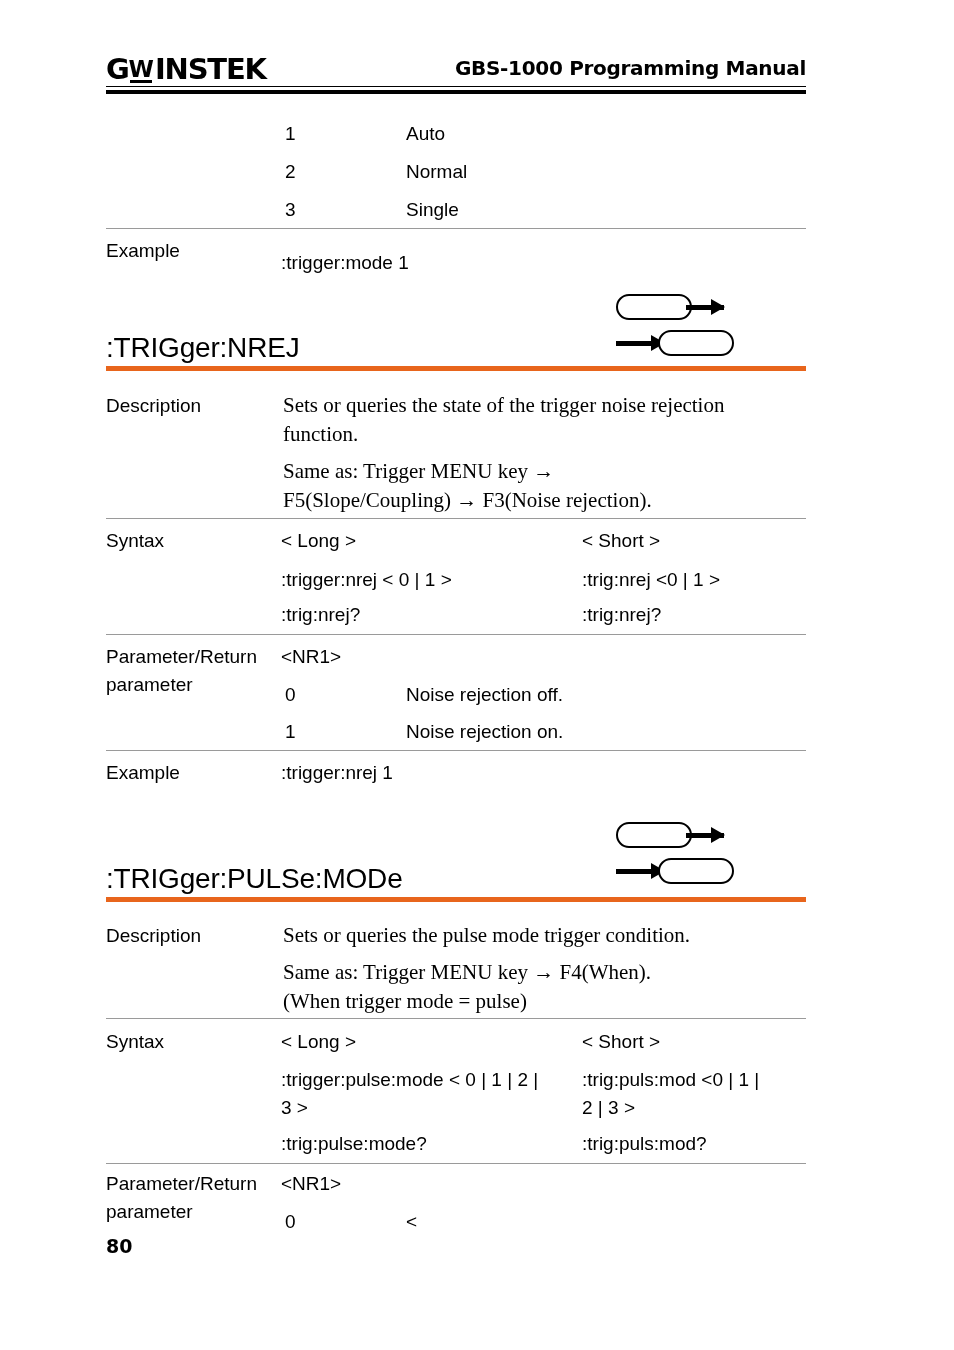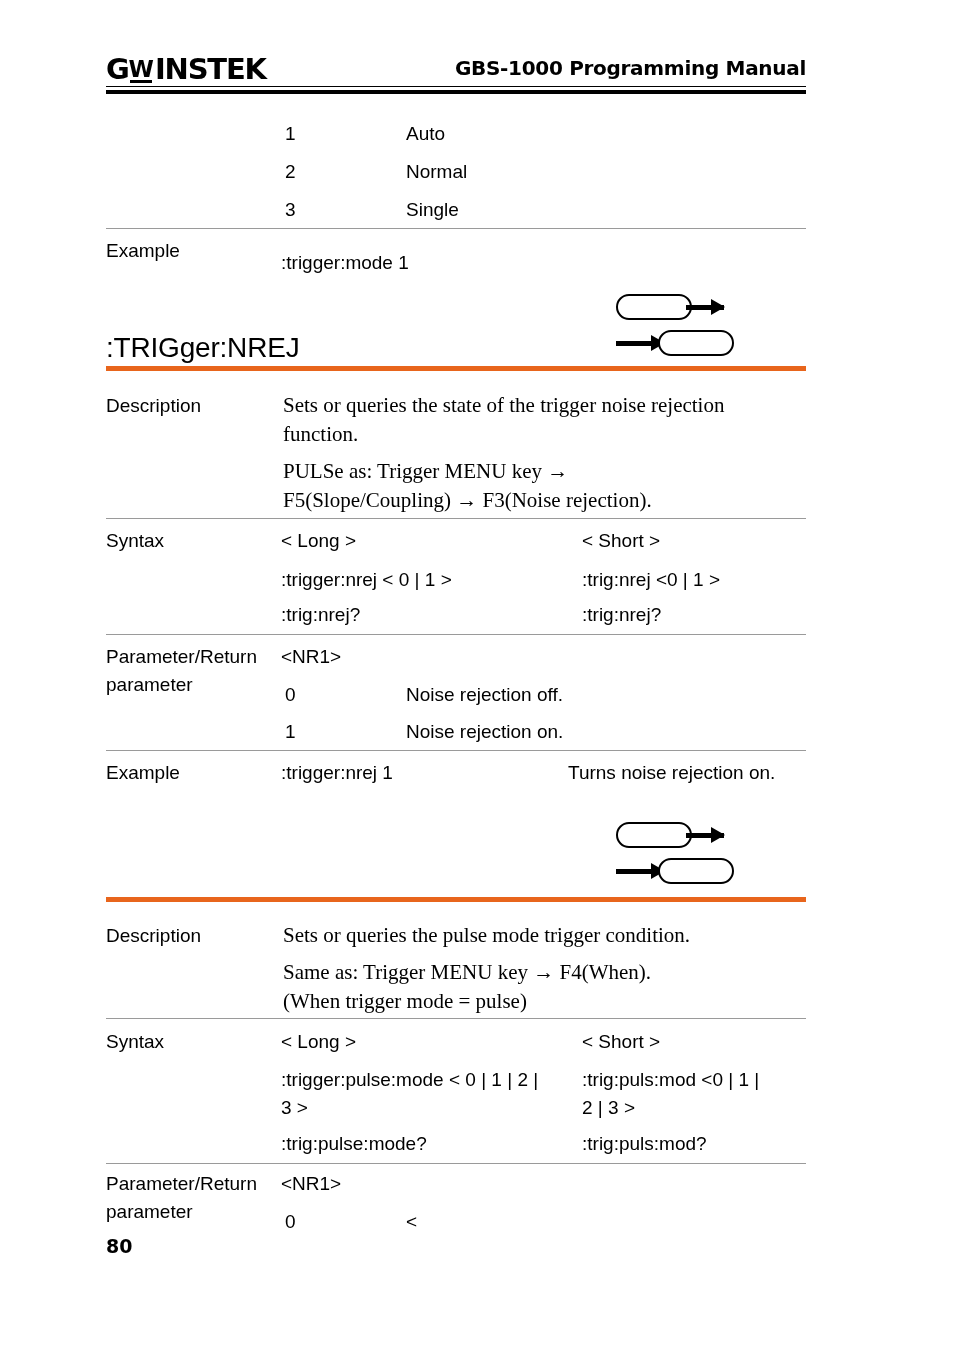--- a/index.html
+++ b/index.html
@@ -214,21 +214,21 @@
       <div class="arrow"></div>
       <div class="pill"></div>
     </div>
   </div>
 
   <div class="heading" style="left:106px; top:331px;">:TRIGger:NREJ</div>
   <div class="rule-orange" style="top:366px;"></div>
 
   <div class="tx label" style="left:106px; top:392px;">Description</div>
   <div class="tx serif" style="left:283px; top:391px; width:470px;">Sets or queries the state of the trigger noise rejection function.</div>
-  <div class="tx serif" style="left:283px; top:457px; width:480px;">PULSe as: Trigger MENU key →
+  <div class="tx serif" style="left:283px; top:457px; width:480px;">Same as: Trigger MENU key →
 F5(Slope/Coupling) → F3(Noise rejection).</div>
 
   <div class="rule-gray" style="top:518px;"></div>
 
   <div class="tx label" style="left:106px; top:527px;">Syntax</div>
   <div class="tx" style="left:281px; top:527px;">&lt; Long &gt;</div>
   <div class="tx" style="left:582px; top:527px;">&lt; Short &gt;</div>
 
   <div class="tx" style="left:281px; top:566px;">:trigger:nrej &lt; 0 | 1 &gt;</div>
   <div class="tx" style="left:582px; top:566px;">:trig:nrej &lt;0 | 1 &gt;</div>
@@ -245,33 +245,33 @@
   <div class="tx" style="left:285px; top:681px;">0</div>
   <div class="tx" style="left:406px; top:681px;text-align:center;">Noise rejection off.</div>
 
   <div class="tx" style="left:285px; top:718px;">1</div>
   <div class="tx" style="left:406px; top:718px;">Noise rejection on.</div>
 
   <div class="rule-gray" style="top:750px;"></div>
 
   <div class="tx label" style="left:106px; top:759px;">Example</div>
   <div class="tx" style="left:281px; top:759px;">:trigger:nrej 1</div>
-  <div class="tx" style="left:568px; top:759px; width:230px;">Turns noise rejection on.</div>
 
   <div class="icon-pair" style="left:616px; top:822px;">
     <div class="icon-row top">
       <div class="pill"></div>
       <div class="arrow"></div>
     </div>
     <div class="icon-row bot">
       <div class="arrow"></div>
       <div class="pill"></div>
     </div>
   </div>
 
+  <div class="heading" style="left:106px; top:862px;">:TRIGger:PULSe:MODe</div>
   <div class="rule-orange" style="top:897px;"></div>
 
   <div class="tx label" style="left:106px; top:922px;">Description</div>
   <div class="tx serif" style="left:283px; top:921px; width:500px;">Sets or queries the pulse mode trigger condition.</div>
   <div class="tx serif" style="left:283px; top:958px; width:500px;">Same as: Trigger MENU key → F4(When).
 (When trigger mode = pulse)</div>
 
   <div class="rule-gray" style="top:1018px;"></div>
 
   <div class="tx label" style="left:106px; top:1028px;">Syntax</div>

